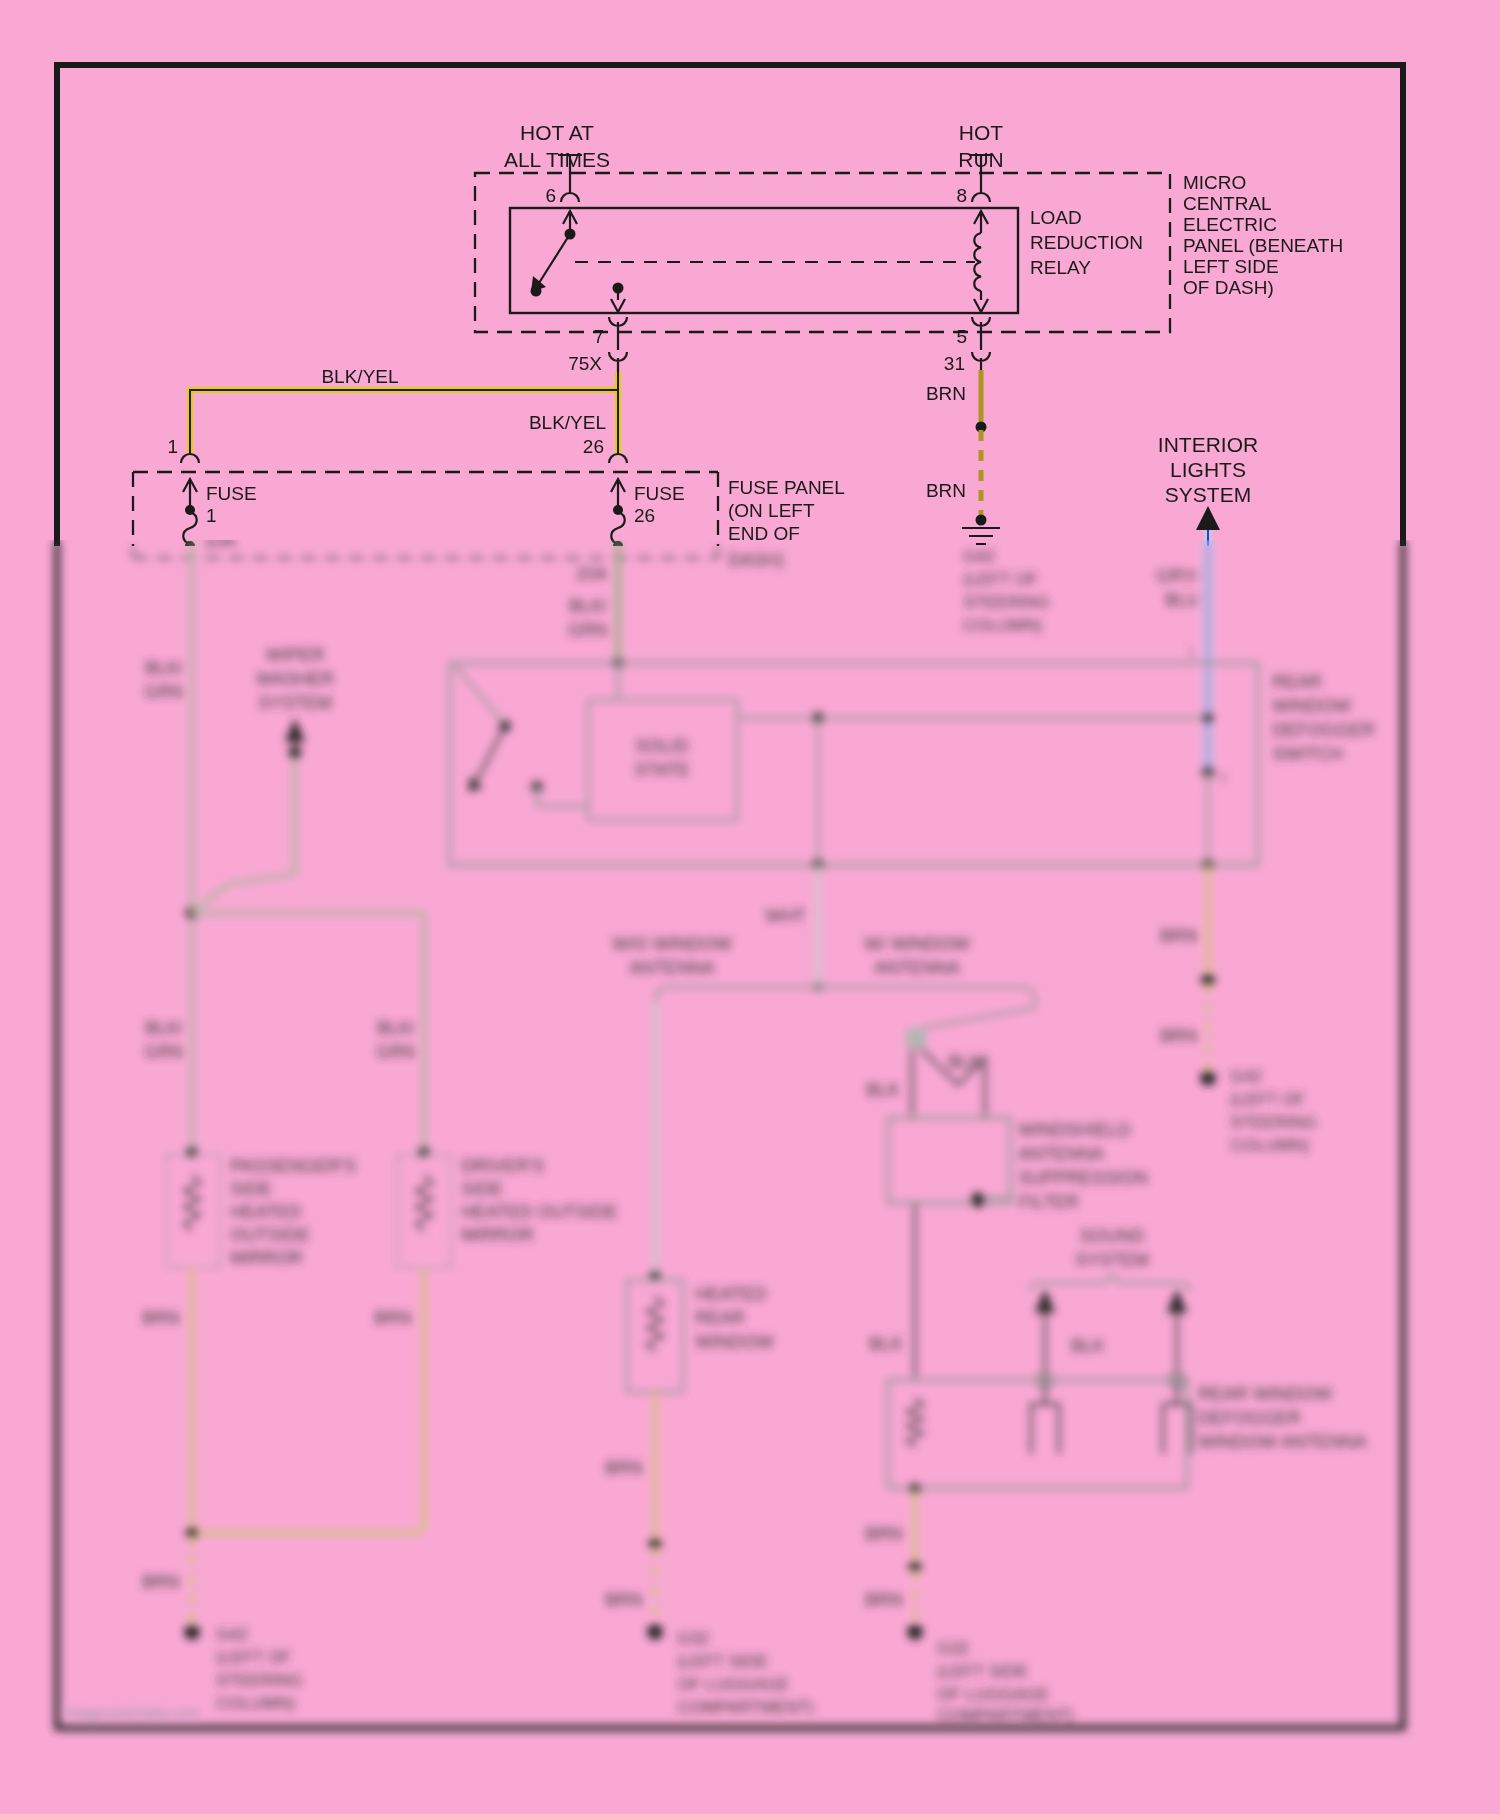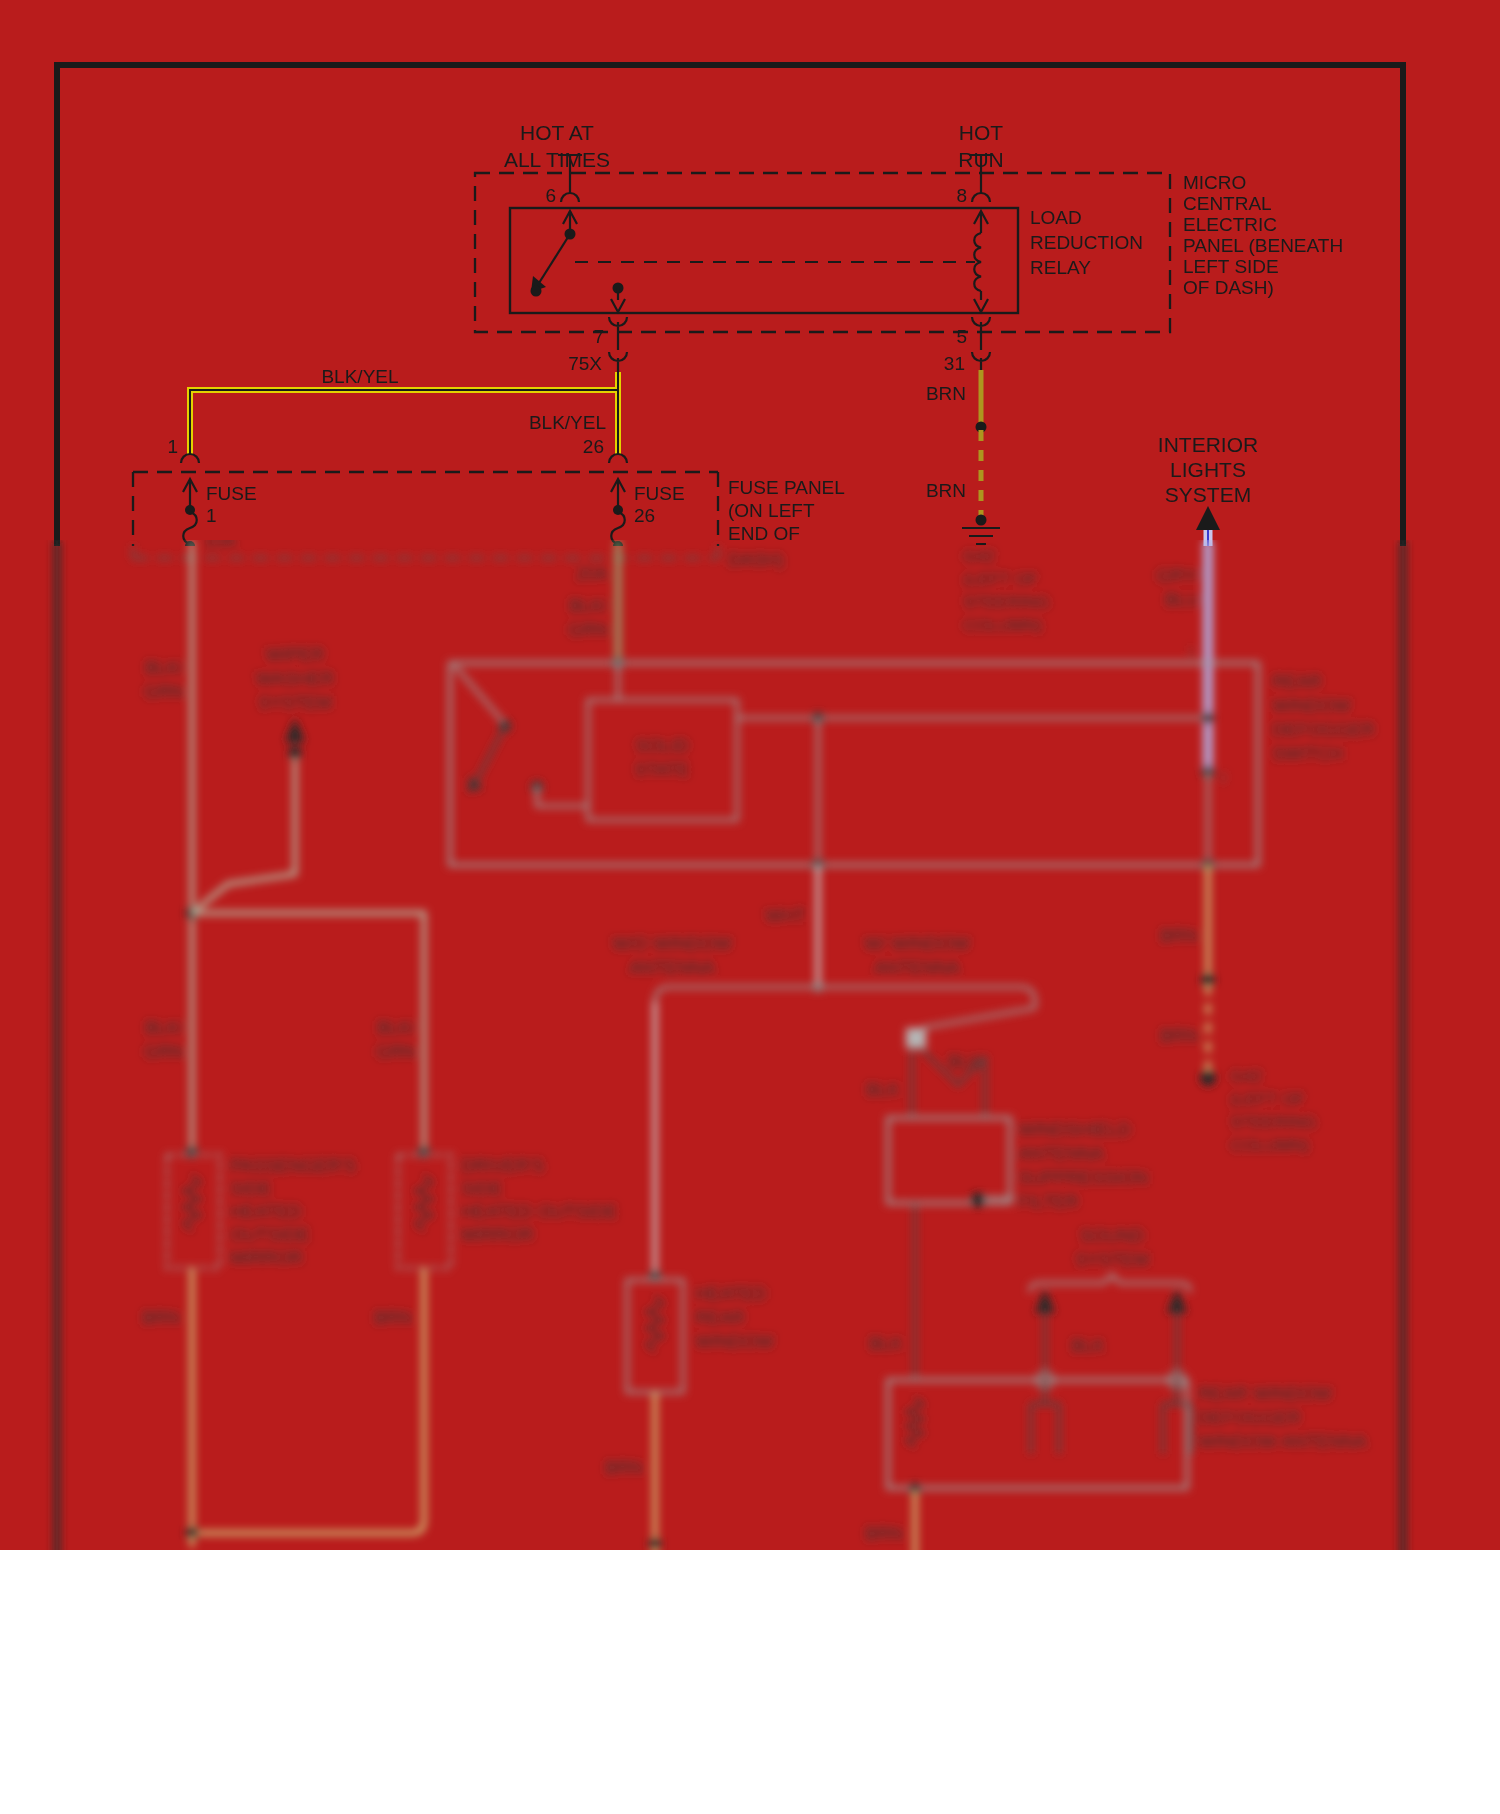--- a/index.html
+++ b/index.html
@@ -1,16 +1,16 @@
 <!DOCTYPE html>
 <html><head>
 <meta charset="utf-8">
 <style>
   html,body{margin:0;padding:0;background:#fff;}
-  .canvas{position:relative;width:1500px;height:1550px;background:#b91c1c;overflow:hidden;}
+  .canvas{position:relative;width:1500px;height:1814px;background:#f9a8d4;overflow:hidden;}
   svg{position:absolute;left:0;top:0;}
   text{font-family:"Liberation Sans",sans-serif;fill:#1a1a1a;}
   .h{font-size:21px;}
   .l{font-size:19px;}
   .b{font-size:18px;fill:#3a3a3a;}
   .g{font-size:17px;fill:#3a3a3a;}
   .tn{font-size:12px;fill:#555;}
   .wm{font-size:15px;fill:#8892a8;}
   .end{text-anchor:end;}
   .mid{text-anchor:middle;}

